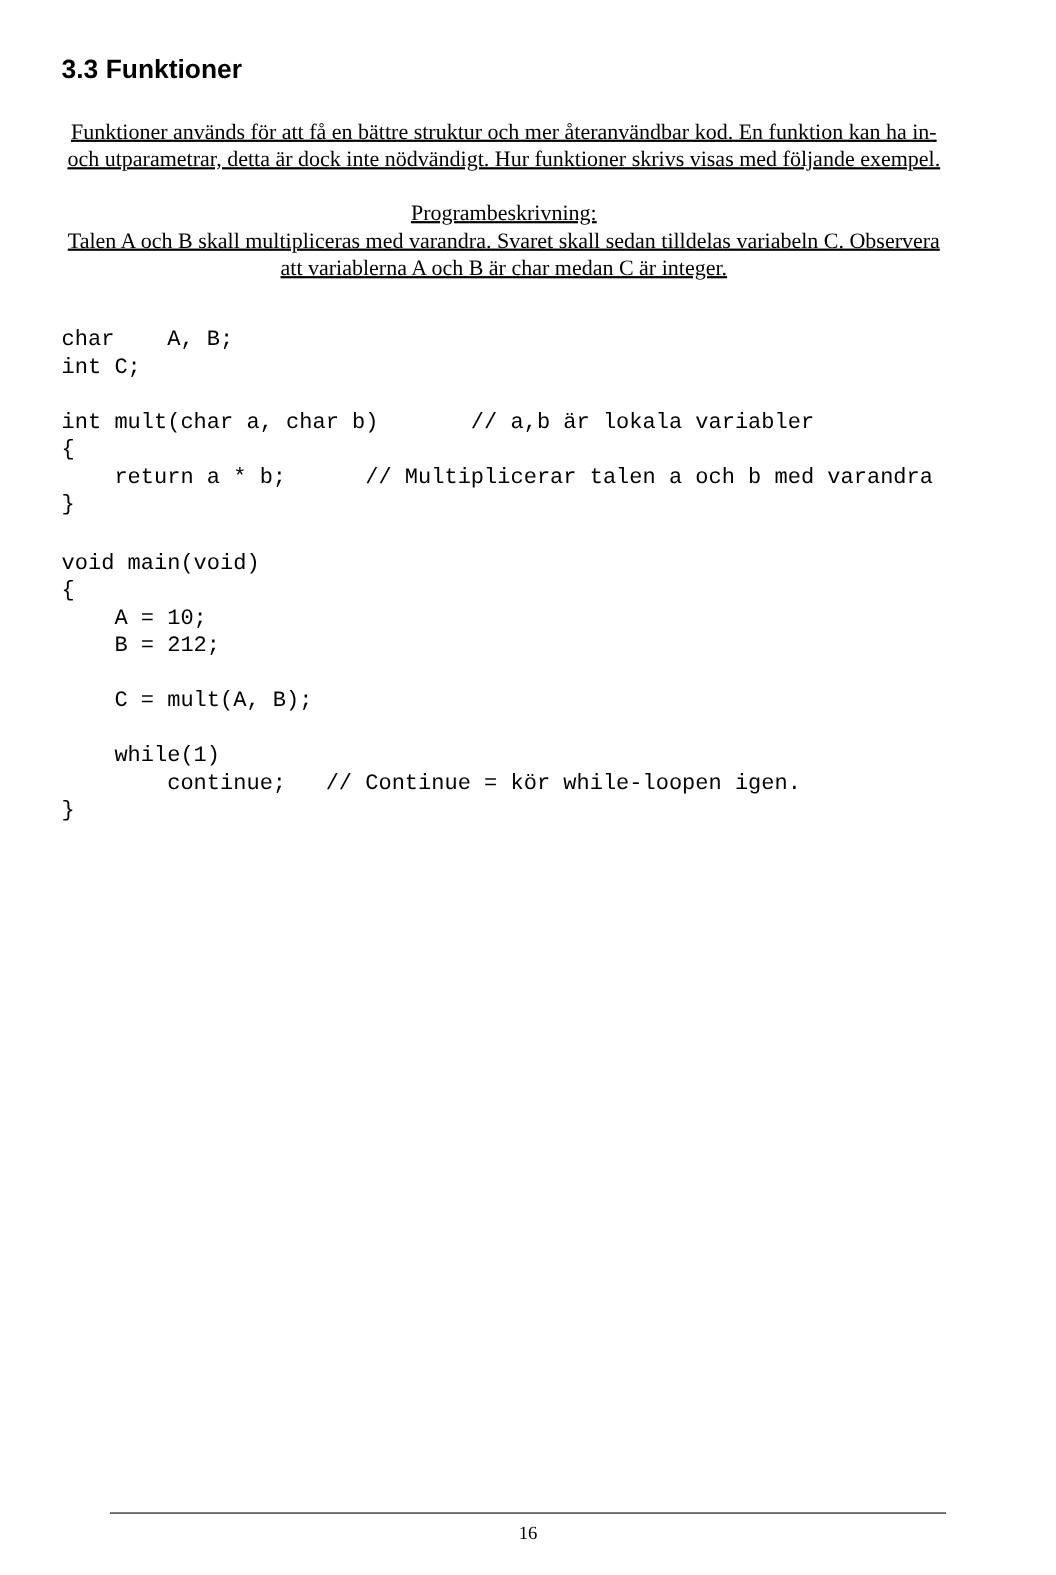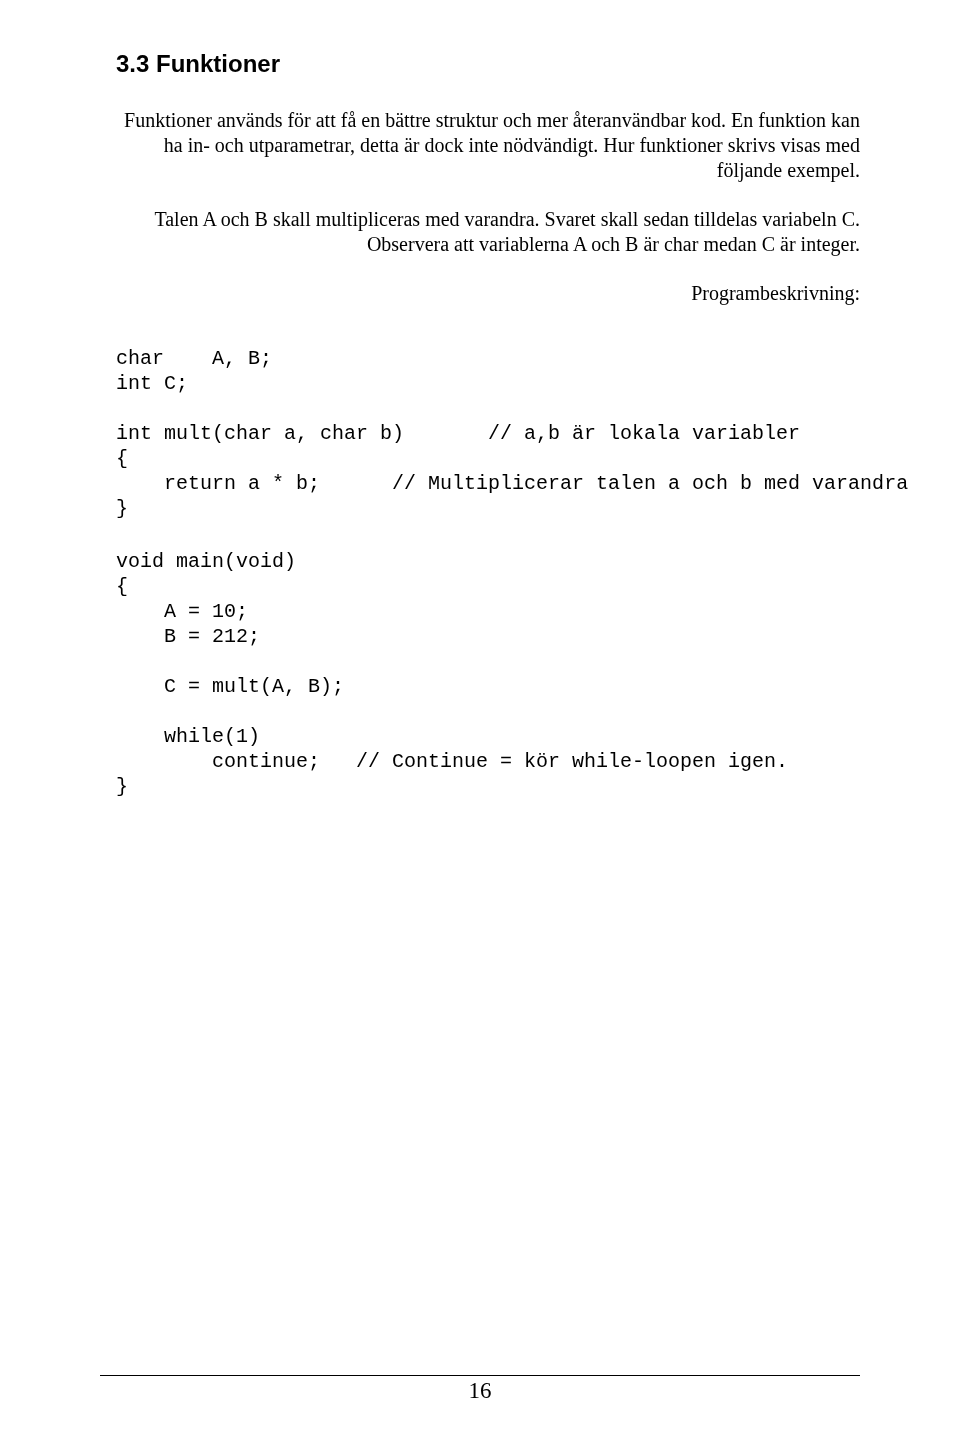--- a/index.html
+++ b/index.html
@@ -5,37 +5,38 @@
   @page { margin: 0; }
   html, body {
     margin: 0;
     padding: 0;
     background: #fff;
     width: 960px;
   }
   .page {
     width: 960px;
     min-height: 1432px;
-    padding: 50px 100px 40px 116px;
+    padding: 50px 100px 40px 56px;
     box-sizing: border-box;
     font-family: "Times New Roman", Times, serif;
     color: #000;
     position: relative;
   }
   .section-heading {
     font-family: Arial, Helvetica, sans-serif;
     font-weight: bold;
     font-size: 24px;
     margin: 0 0 30px 0;
   }
   .para {
     font-size: 20px;
     line-height: 1.25;
     margin: 0 0 24px 0;
-    text-align: right;
+    text-align: center;
+    text-decoration: underline;
   }
   .para.tight {
     margin-bottom: 0;
   }
   .code {
     font-family: "Courier New", Courier, monospace;
     font-size: 20px;
     line-height: 1.25;
     white-space: pre;
     margin: 0 0 28px 0;
@@ -49,34 +50,34 @@
     border-top: 1px solid #000;
     height: 0;
   }
   .page-number {
     position: absolute;
     bottom: 28px;
     left: 0;
     right: 0;
     text-align: center;
     font-family: "Times New Roman", Times, serif;
-    font-size: 23px;
+    font-size: 17px;
   }
 </style>
 </head>
 <body>
 
 <div class="page">
 
   <h2 class="section-heading">3.3 Funktioner</h2>
 
   <p class="para">Funktioner används för att få en bättre struktur och mer återanvändbar kod. En funktion kan ha in- och utparametrar, detta är dock inte nödvändigt. Hur funktioner skrivs visas med följande exempel.</p>
 
+  <p class="para tight">Programbeskrivning:</p>
   <p class="para">Talen A och B skall multipliceras med varandra. Svaret skall sedan tilldelas variabeln C. Observera att variablerna A och B är char medan C är integer.</p>
-  <p class="para tight">Programbeskrivning:</p>
 
   <pre class="code code-block1">char    A, B;
 int C;
 
 int mult(char a, char b)       // a,b är lokala variabler
 {
     return a * b;      // Multiplicerar talen a och b med varandra
 }</pre>
 
   <pre class="code">void main(void)

